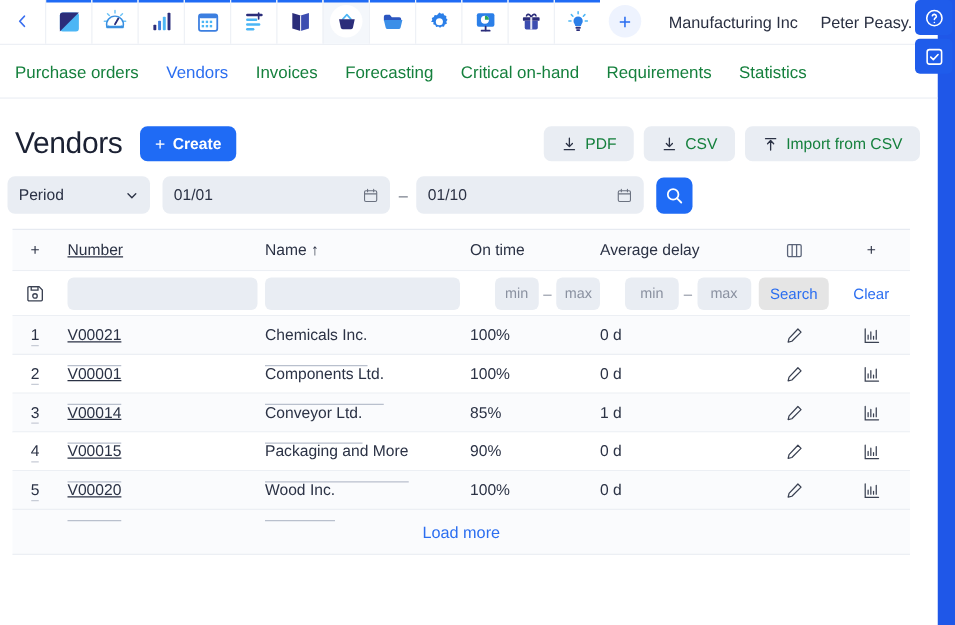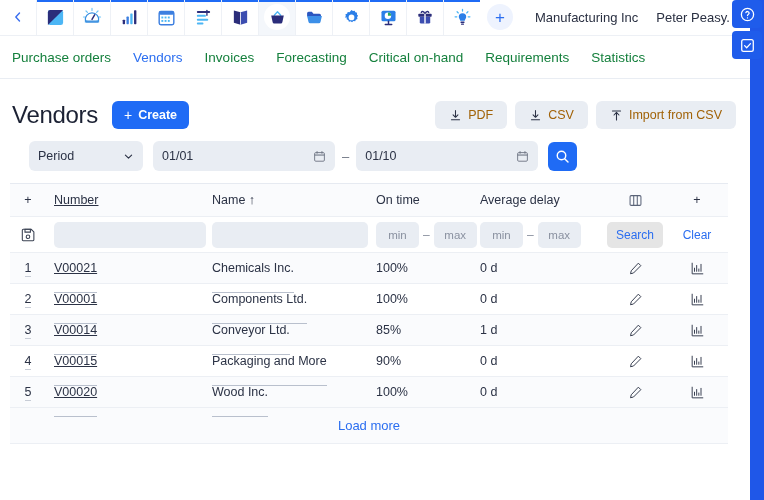--- a/index.html
+++ b/index.html
@@ -129,30 +129,30 @@
     display: flex; align-items: center; gap: 6px;
     font-size: 12.5px; font-weight: bold;
   }
   .create-btn .plus { font-size: 14px; font-weight: 400; }
 
   .actions {
     margin-left: auto;
     display: flex; align-items: center; gap: 8px;
   }
   .act-btn {
-    background: #e9edf3; color: #a16207;
+    background: #e9edf3; color: #15803d;
     height: 28px; padding: 0 14px; border-radius: 6px;
     display: flex; align-items: center; gap: 6px;
     font-size: 12.5px; white-space: nowrap;
   }
 
   
   .filterbar {
     display: flex; align-items: center;
-    padding: 8px 12px 0 29px;
+    padding: 8px 12px 0 6px;
     gap: 0;
   }
   .select-box {
     width: 114px; height: 30px;
     background: #e9edf3; border-radius: 6px;
     display: flex; align-items: center; justify-content: space-between;
     padding: 0 9px; font-size: 12.5px; color: #2b3245;
   }
   .date-box {
     width: 182px; height: 30px; margin-left: 10px;
@@ -208,21 +208,21 @@
     color: #2b3245;
     border-bottom: 1px solid #c7ccd6;
     padding-bottom: 1px;
   }
 
   .fbox {
     background: #e9edf3; border-radius: 5px; height: 26px;
   }
   .fbox-num  { width: 152px; }
   .fbox-name { width: 156px; }
-  .minmax { display: flex; align-items: center; gap: 4px; }
+  .minmax { display: flex; align-items: center; gap: 4px; margin-left: 20px; }
   .mm {
     background: #e9edf3; border-radius: 5px;
     height: 26px; width: 43px;
     display: flex; align-items: center; justify-content: center;
     font-size: 11.5px; color: #8a91a0;
   }
   .mm-dash { color: #8a91a0; font-size: 12px; }
   .search-lbl {
     background: #e5e5e5; color: #2b6ef0;
     border-radius: 5px; height: 26px;

